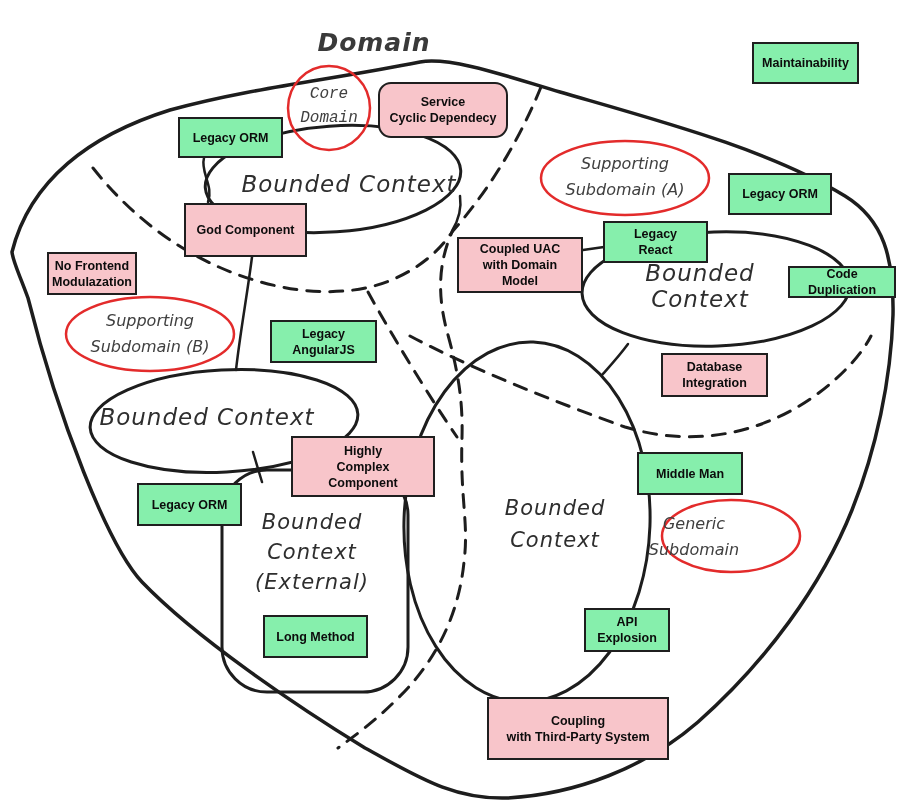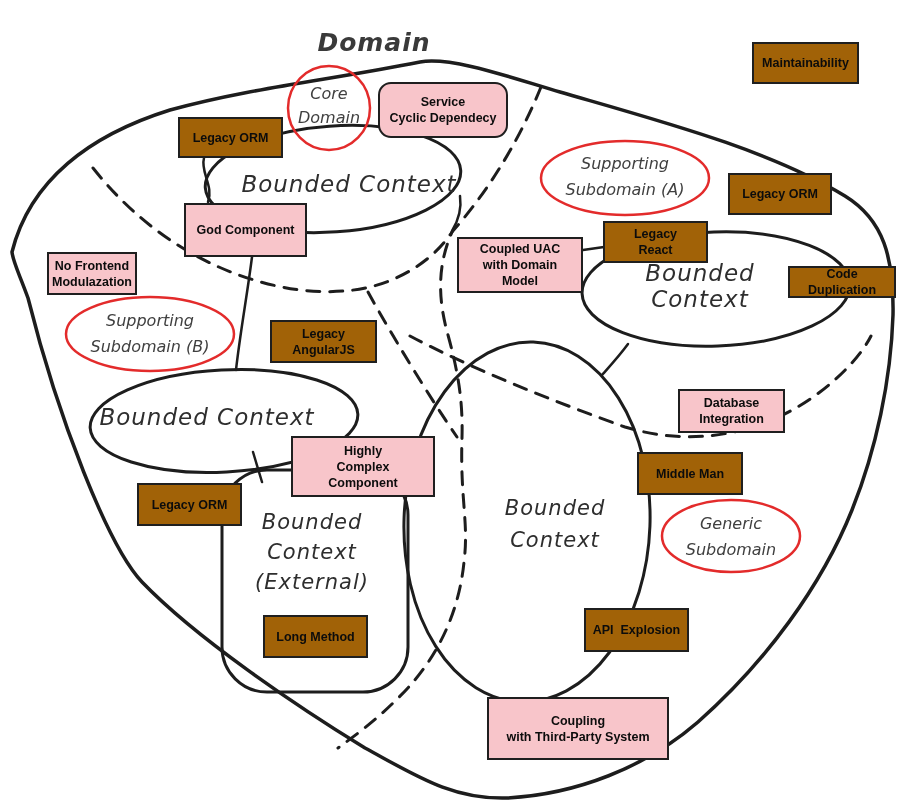--- a/index.html
+++ b/index.html
@@ -4,21 +4,21 @@
 <style>
   html,body{margin:0;padding:0;background:#ffffff;}
   #stage{position:relative;width:910px;height:802px;background:#ffffff;overflow:hidden;
          font-family:"Liberation Sans",sans-serif;}
   #lines{position:absolute;left:0;top:0;}
   .box{position:absolute;box-sizing:border-box;border:2px solid #1f1f1f;
        display:flex;align-items:center;justify-content:center;text-align:center;
        font:bold 12.5px/1.28 "Liberation Sans",sans-serif;color:#0c0c0c;
        white-space:pre-wrap;padding:2px;}
   .pink{background:#f8c5ca;}
-  .purple{background:#a16207;}
+  .purple{background:#86efac;}
   .hw{position:absolute;transform:translate(-50%,-50%);text-align:center;
       font-family:"DejaVu Sans",sans-serif;font-style:italic;color:#3a3a3a;
       white-space:pre-line;}
   .title{font-size:25px;font-weight:bold;letter-spacing:1px;}
   .bc{font-size:23px;color:#2e2e2e;letter-spacing:1px;}
   .bc-ml{font-size:21px;line-height:30px;color:#2e2e2e;letter-spacing:1px;}
   .bc-ml2{font-size:21px;line-height:32px;color:#2e2e2e;letter-spacing:1px;}
   .sub{font-size:16px;line-height:26px;color:#404040;}
 </style>
 </head>
@@ -66,51 +66,51 @@
 
   <div class="hw title" style="left:374px;top:42px;">Domain</div>
   <div class="hw bc" style="left:349px;top:184px;">Bounded Context</div>
   <div class="hw bc" style="left:700px;top:286px;">Bounded Context</div>
   <div class="hw bc" style="left:207px;top:417px;">Bounded Context</div>
   <div class="hw bc-ml" style="left:312px;top:552px;">Bounded
 Context
 (External)</div>
   <div class="hw bc-ml2" style="left:555px;top:524px;">Bounded
 Context</div>
-  <div class="hw sub" style="left:329px;top:106px;line-height:24px;">Core
+  <div class="hw sub" style="left:329px;top:106px;line-height:24px;font-family:Liberation Mono, monospace;">Core
 Domain</div>
   <div class="hw sub" style="left:625px;top:177px;">Supporting
 Subdomain (A)</div>
   <div class="hw sub" style="left:150px;top:334px;">Supporting
 Subdomain (B)</div>
-  <div class="hw sub" style="left:731px;top:537px;">Generic
+  <div class="hw sub" style="left:694px;top:537px;">Generic
 Subdomain</div>
 
   <div class="box purple" style="left:178px;top:117px;width:105px;height:41px;">Legacy ORM</div>
   <div class="box pink" style="left:378px;top:82px;width:130px;height:56px;border-radius:13px;">Service
 Cyclic Dependecy</div>
   <div class="box purple" style="left:752px;top:42px;width:107px;height:42px;">Maintainability</div>
   <div class="box pink" style="left:184px;top:203px;width:123px;height:54px;">God Component</div>
   <div class="box pink" style="left:47px;top:252px;width:90px;height:43px;">No Frontend
 Modulazation</div>
   <div class="box pink" style="left:457px;top:237px;width:126px;height:56px;">Coupled UAC
 with Domain
 Model</div>
   <div class="box purple" style="left:603px;top:221px;width:105px;height:42px;">Legacy
 React</div>
   <div class="box purple" style="left:728px;top:173px;width:104px;height:42px;">Legacy ORM</div>
   <div class="box purple" style="left:788px;top:266px;width:108px;height:32px;">Code
 Duplication</div>
-  <div class="box pink" style="left:678px;top:353px;width:107px;height:44px;margin-top:36px;">Database
+  <div class="box pink" style="left:661px;top:353px;width:107px;height:44px;">Database
 Integration</div>
   <div class="box purple" style="left:270px;top:320px;width:107px;height:43px;">Legacy
 AngularJS</div>
   <div class="box pink" style="left:291px;top:436px;width:144px;height:61px;">Highly
 Complex
 Component</div>
   <div class="box purple" style="left:137px;top:483px;width:105px;height:43px;">Legacy ORM</div>
   <div class="box purple" style="left:263px;top:615px;width:105px;height:43px;">Long Method</div>
   <div class="box purple" style="left:637px;top:452px;width:106px;height:43px;">Middle Man</div>
-  <div class="box purple" style="left:584px;top:608px;width:105px;height:44px;">API  Explosion</div>
+  <div class="box purple" style="left:584px;top:608px;width:86px;height:44px;">API  Explosion</div>
   <div class="box pink" style="left:487px;top:697px;width:182px;height:63px;">Coupling
 with Third-Party System</div>
 
 </div>
 
 </body></html>

